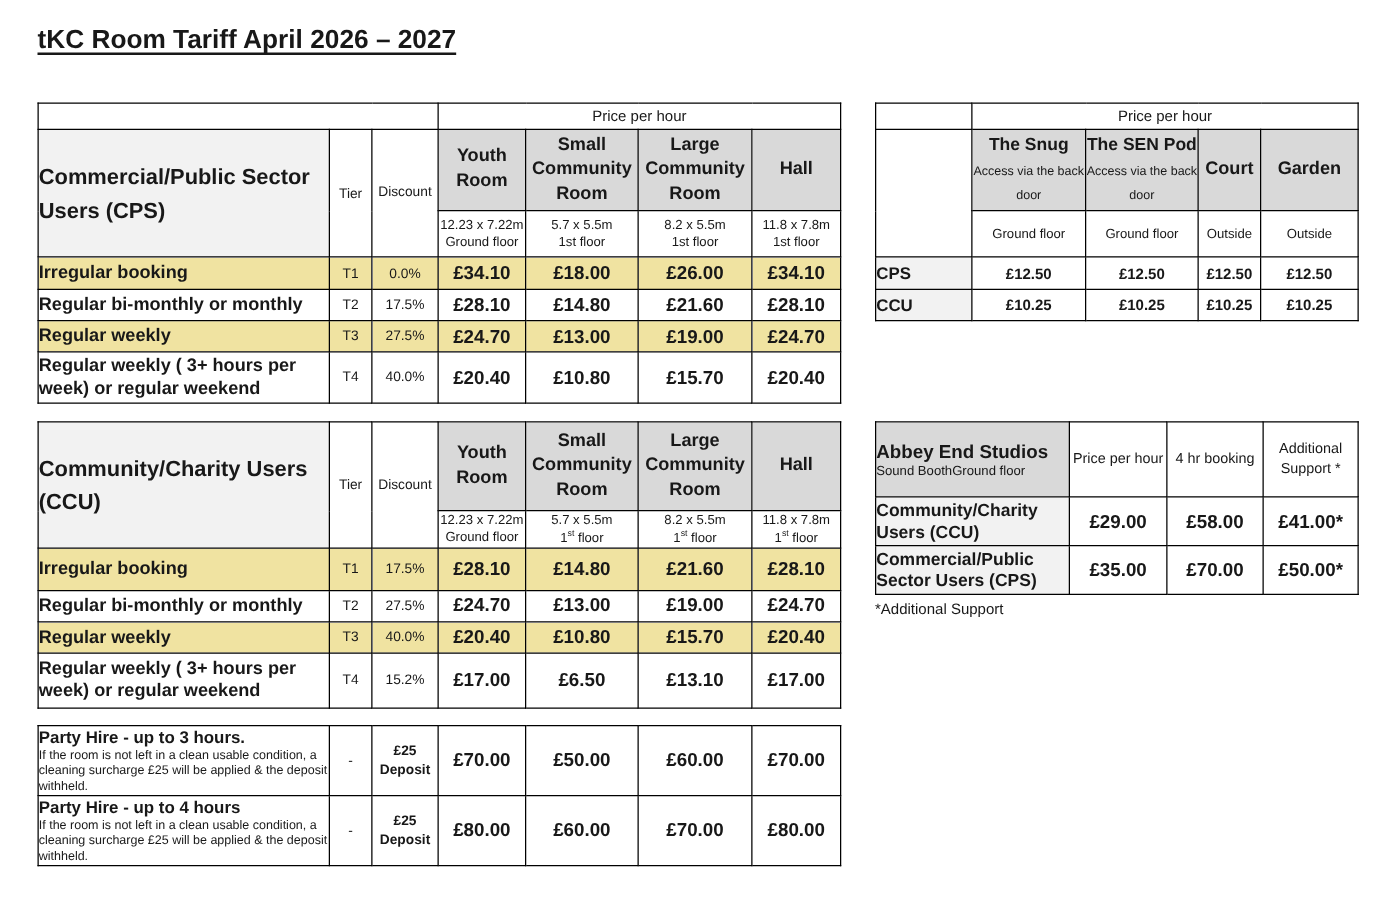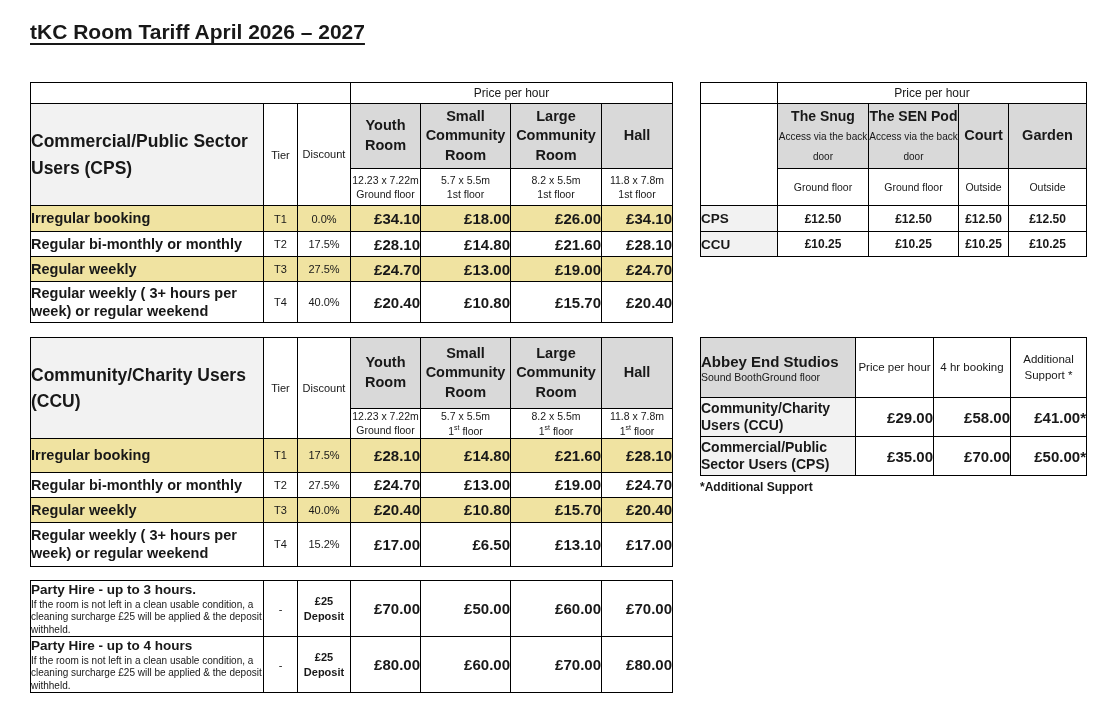--- a/index.html
+++ b/index.html
@@ -17,37 +17,37 @@
   td.nb { border:none; background:transparent; }
   .pph { font-size:12px; text-align:center; }
   .sec-label { background:#F2F2F2; font-weight:bold; font-size:17.5px; text-align:left; padding:2px 2px 2px 8px; line-height:1.5; }
   .th-small { font-size:11px; text-align:center; }
   .disc-h { word-break:break-all; padding:0 4px; line-height:1.3; }
   .room-h { background:#D9D9D9; font-weight:bold; font-size:14.5px; text-align:center; line-height:1.35; padding:2px; }
   .dims { font-size:10.5px; text-align:center; line-height:1.35; padding:2px; }
   .dims sup { font-size:7px; }
   .row-label { font-weight:bold; font-size:14.5px; text-align:left; padding:2px 4px 2px 7px; line-height:1.25; }
   .tier, .disc { font-size:11px; text-align:center; }
-  .price { font-weight:bold; font-size:15px; text-align:right; }
+  .price { font-weight:bold; font-size:15px; text-align:center; }
   tr.hl td { background:#F0E3A1; }
   
   .ann-cell { padding:2px; }
   .ann-t { font-weight:bold; font-size:14px; }
   .ann-s { font-weight:normal; font-size:10px; }
   .ann-label { background:#F2F2F2; font-weight:bold; font-size:13.5px; text-align:left; padding-left:8px; }
   .price-sm { font-weight:bold; font-size:12px; text-align:center; }
   
   .studio-h { background:#D9D9D9; text-align:left; padding:4px 4px 4px 8px;margin-top:12px; }
   .st-title { font-weight:bold; font-size:15px; }
   .st-sub { font-size:10.5px; margin-top:1px; }
   .col-h { font-size:11.5px; text-align:center; line-height:1.35; padding:2px 8px; }
   .st-label { background:#F2F2F2; font-weight:bold; font-size:14px; text-align:left; padding:2px 2px 2px 7px; line-height:1.25; }
   
   .note { position:absolute; left:700px; top:480px; width:392px; }
-  .note-t { font-weight:bold; font-size:12px; margin-bottom:16px; }
+  .note-t { font-weight:normal; font-size:12px; margin-bottom:16px; }
   .note-b { font-size:11.5px; line-height:1.32; }
   
   .party-label { text-align:left; padding:2px 4px 2px 7px; vertical-align:top; }
   .party-t { font-weight:bold; font-size:13.5px; line-height:1.3; }
   .party-n { font-size:10px; line-height:1.25; }
   .deposit { font-weight:bold; font-size:11px; text-align:center; line-height:1.3; padding:0 6px; }
 </style>
 </head>
 <body>
 

